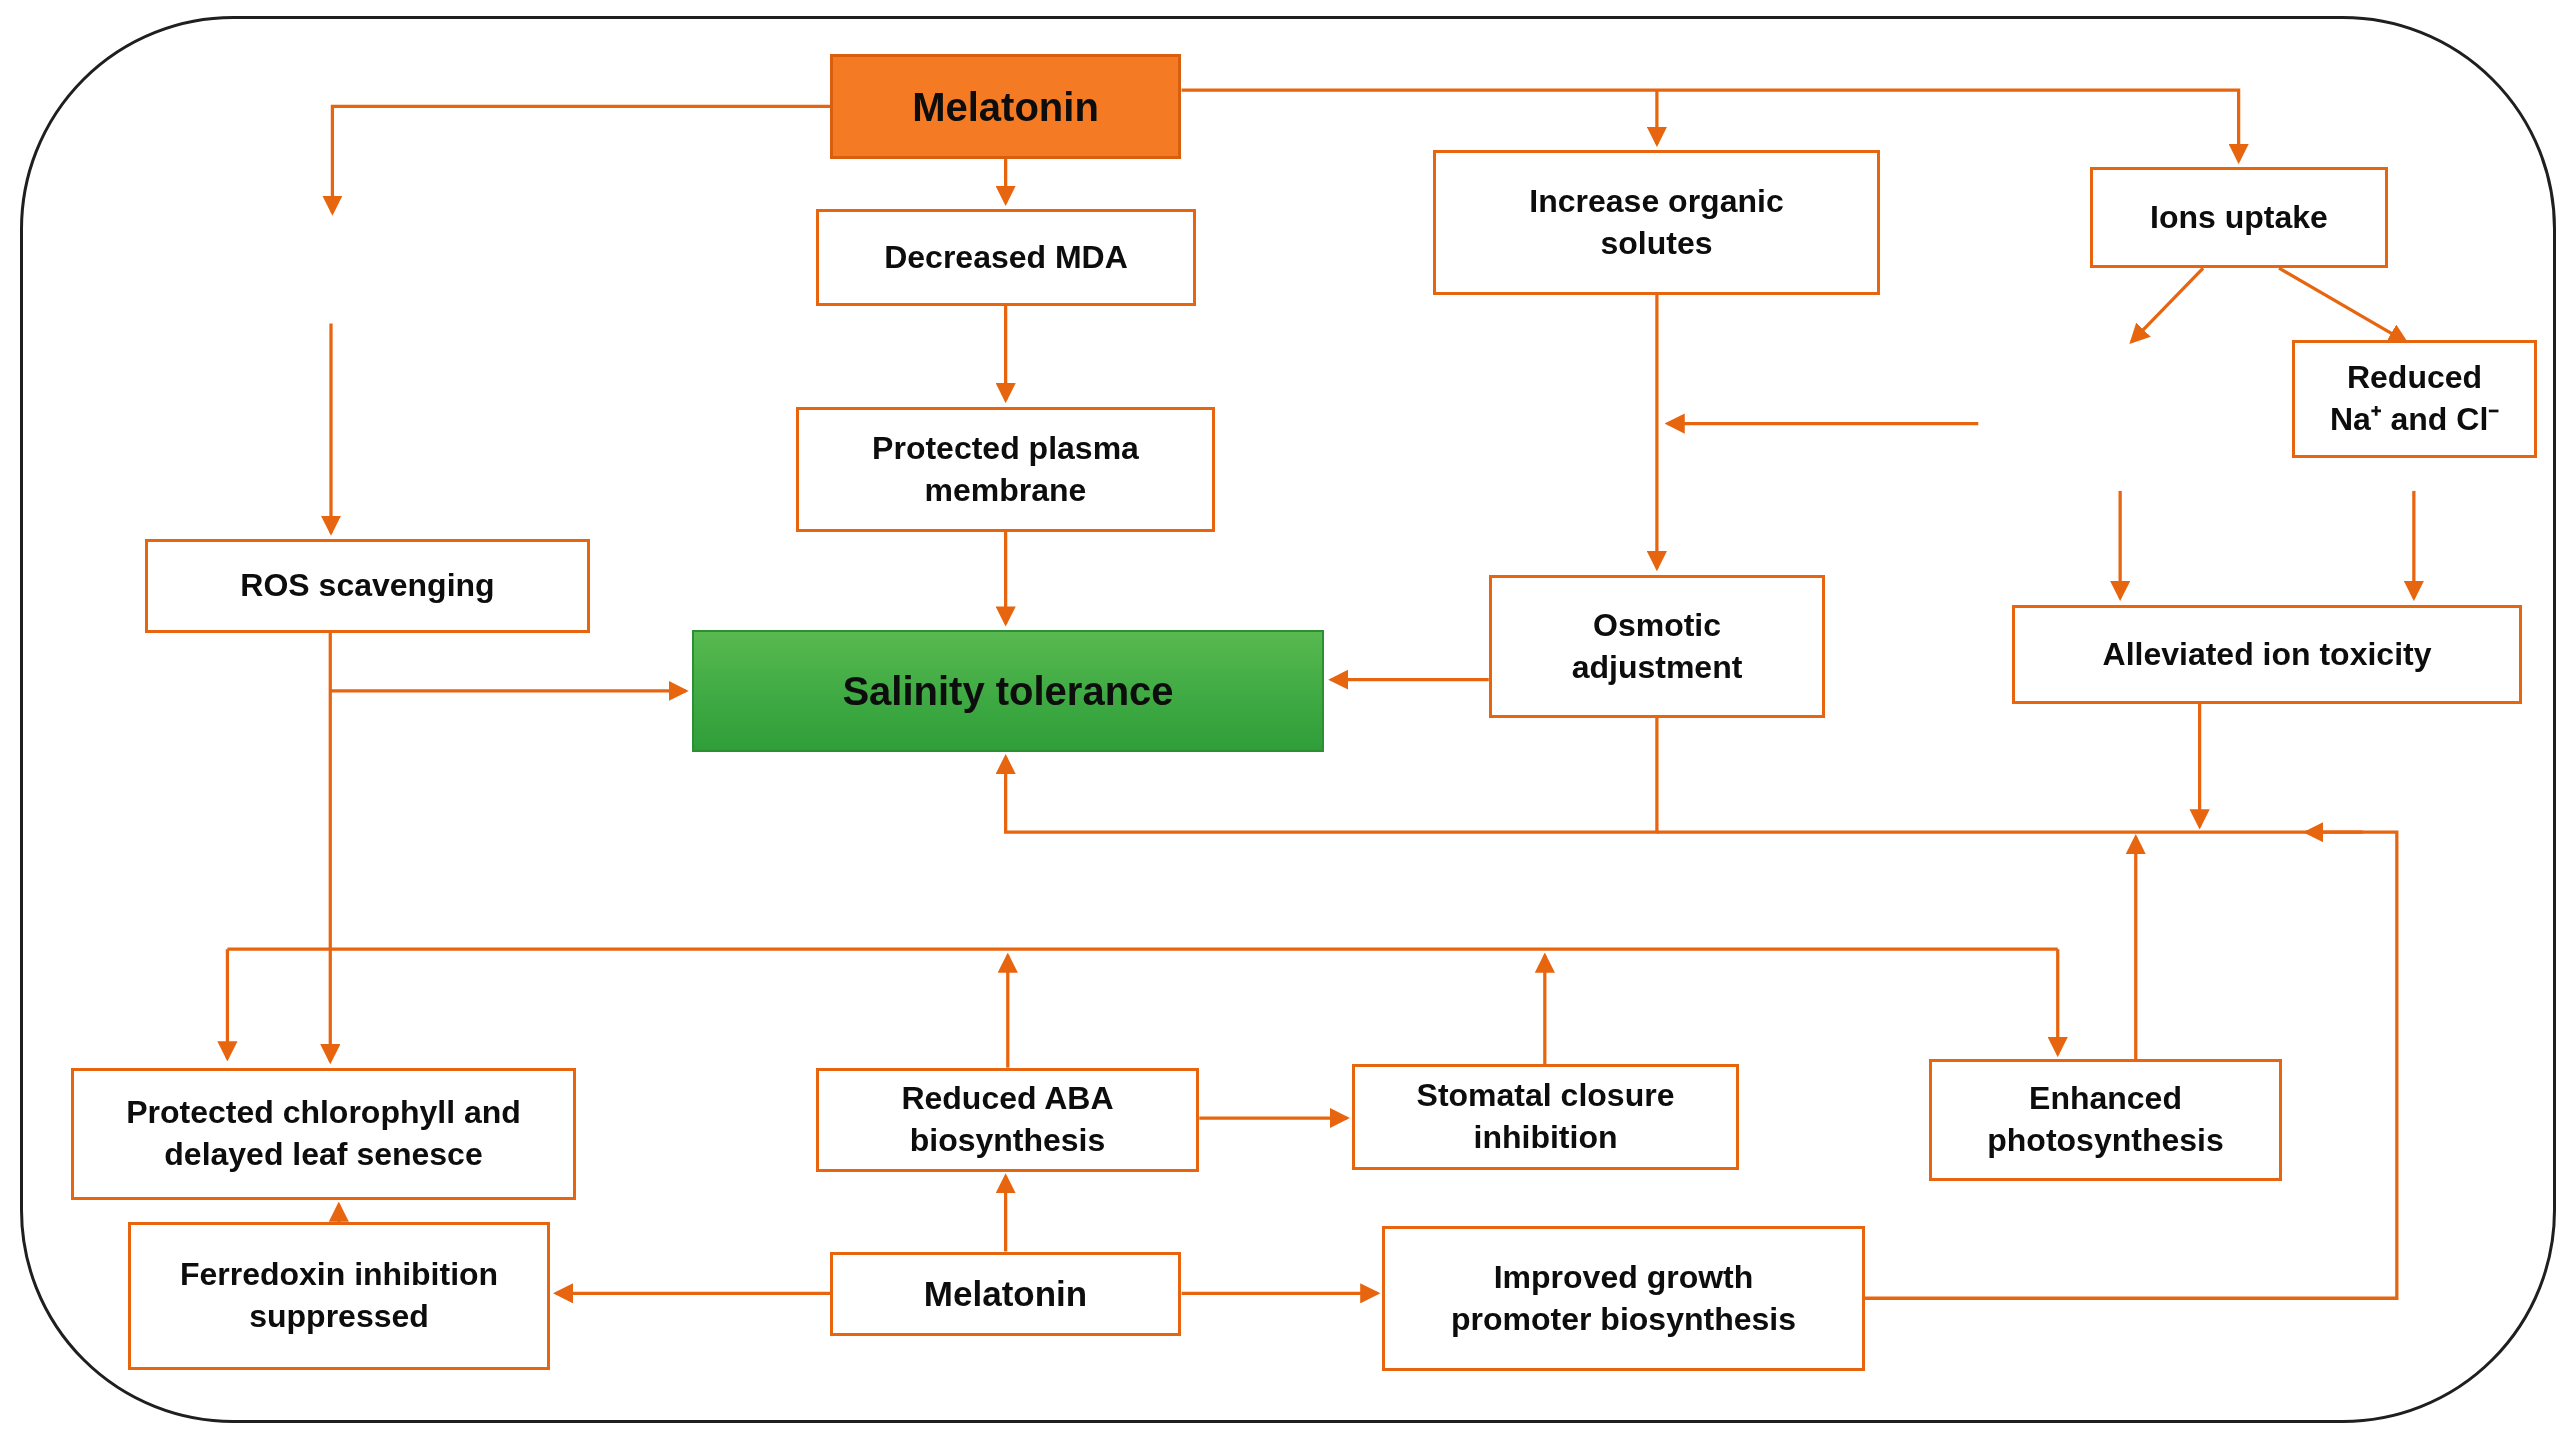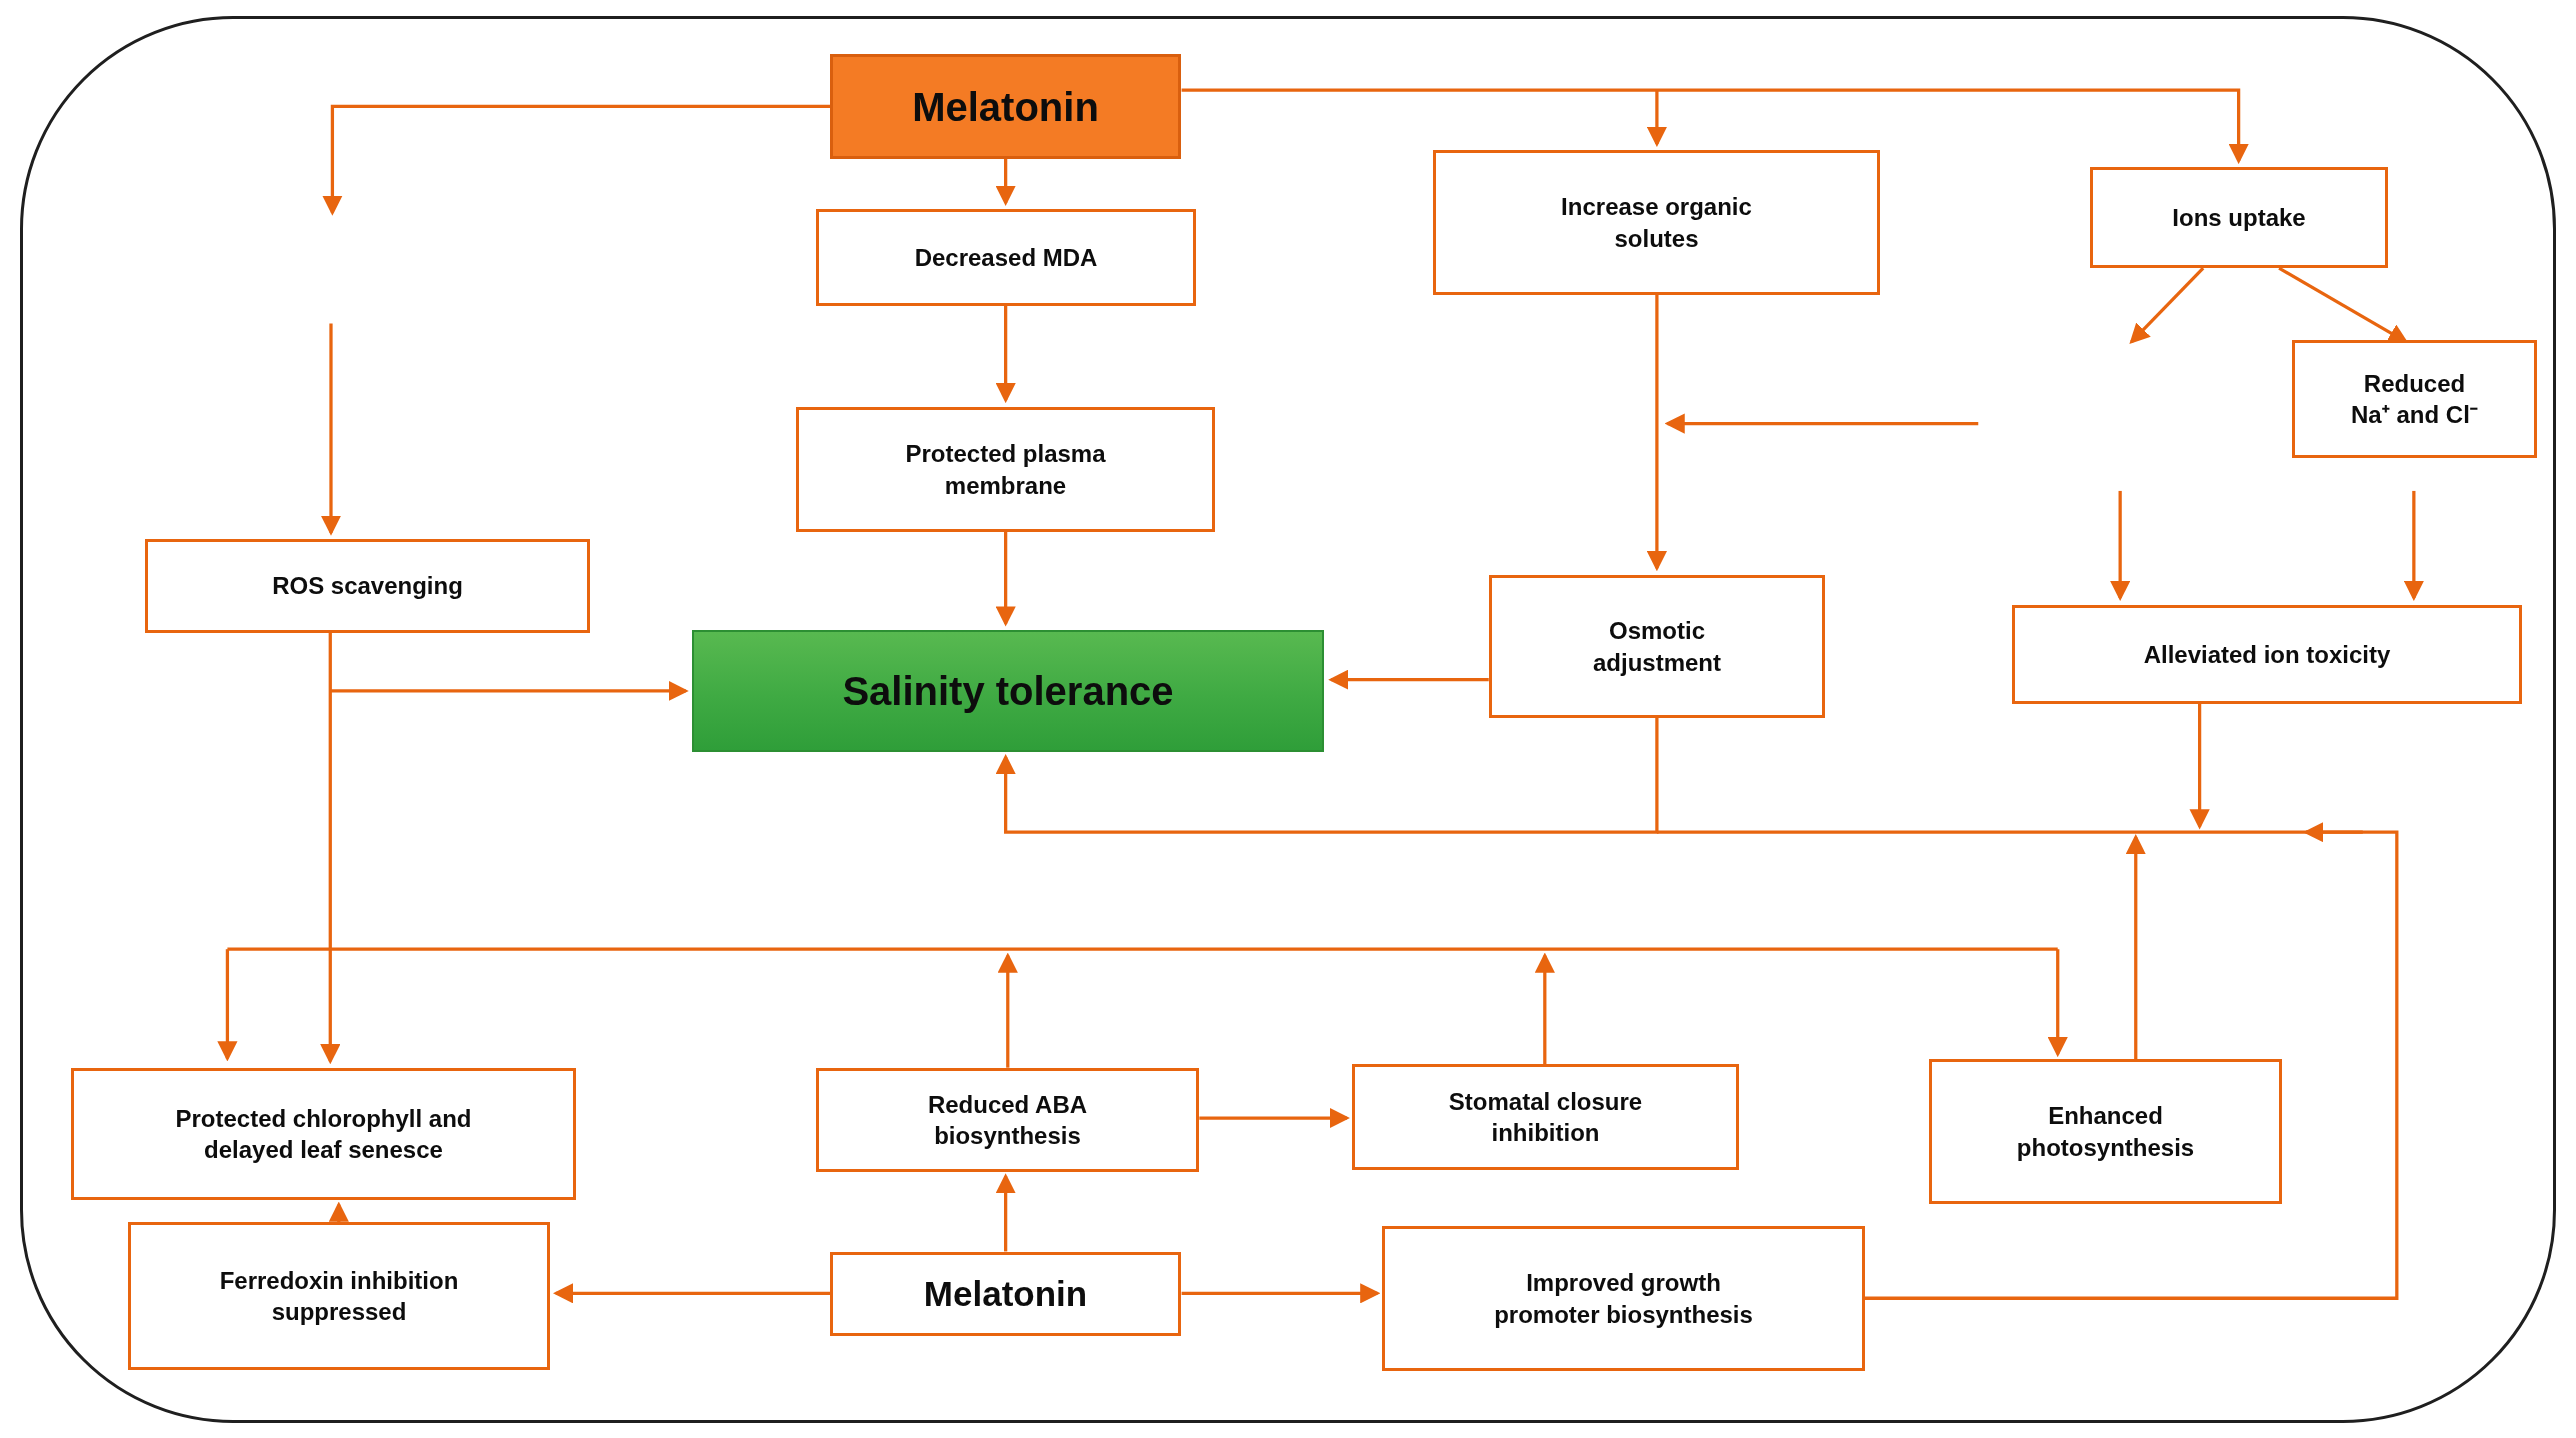--- a/index.html
+++ b/index.html
@@ -12,21 +12,21 @@
     font-family:"Liberation Sans",sans-serif;
   }
   #frame{
     position:absolute;left:20px;top:15.6px;width:2536px;height:1407px;
     border:3.5px solid #1f1f1f;border-radius:213px;background:transparent;box-sizing:border-box;
   }
   #wires{position:absolute;left:0;top:0;width:2576px;height:1438px;}
   .node{
     position:absolute;display:flex;align-items:center;justify-content:center;
     text-align:center;border:3.5px solid var(--accent);background:#ffffff;
-    color:var(--ink);font-weight:bold;font-size:24px;line-height:1.3;
+    color:var(--ink);font-weight:bold;font-size:32px;line-height:1.3;
     white-space:pre-line;box-sizing:border-box;padding:2.8px 8.5px;
   }
   .node.fill-orange{
     background:#F47B24;border-color:#D95F0E;font-size:40px;
   }
   .node.fill-green{
     background:linear-gradient(180deg,#58B950 0%,#3FAA43 55%,#2F9E39 100%);
     border:2.1px solid #2C8F33;font-size:40px;
   }
   .node.big{font-size:35px;}
@@ -129,21 +129,21 @@
 
   <div class="node" style="left:71px;top:1068px;width:505px;height:132px;">Protected chlorophyll and
 delayed leaf senesce</div>
 
   <div class="node" style="left:816px;top:1068px;width:383px;height:104px;">Reduced ABA
 biosynthesis</div>
 
   <div class="node" style="left:1352px;top:1064px;width:387px;height:106px;">Stomatal closure
 inhibition</div>
 
-  <div class="node" style="left:1929px;top:1059px;width:353px;height:145px;">Enhanced
+  <div class="node" style="left:1929px;top:1059px;width:353px;height:122px;">Enhanced
 photosynthesis</div>
 
   <div class="node" style="left:128px;top:1222px;width:422px;height:148px;">Ferredoxin inhibition
 suppressed</div>
 
   <div class="node big" style="left:830px;top:1252px;width:351px;height:84px;">Melatonin</div>
 
   <div class="node" style="left:1382px;top:1226px;width:483px;height:145px;">Improved growth
 promoter biosynthesis</div>
 

